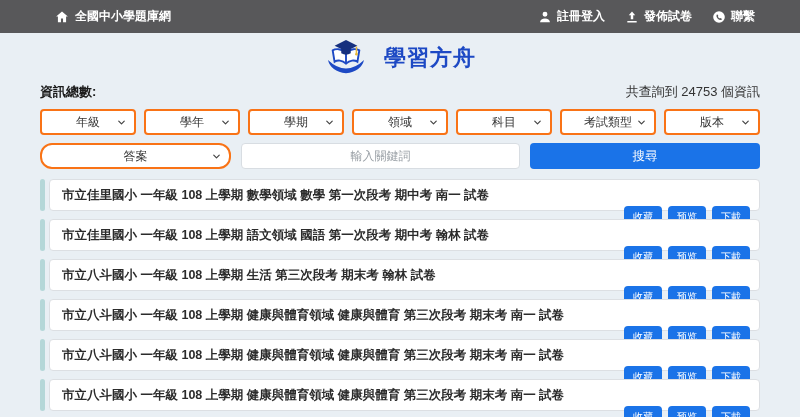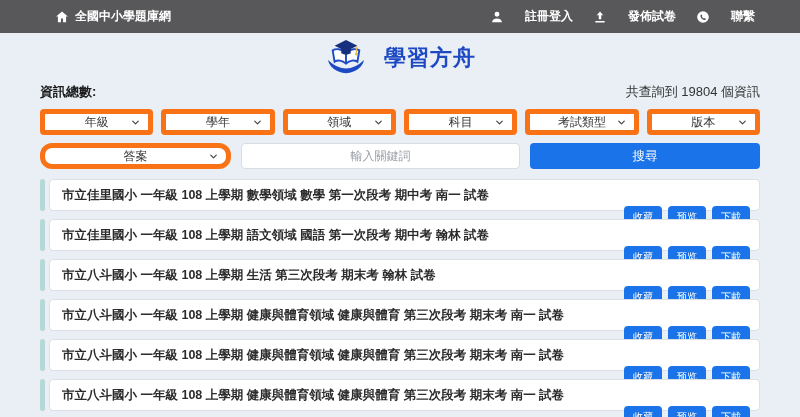--- a/index.html
+++ b/index.html
@@ -11,21 +11,21 @@
   }
 
   
   .navbar {
     height: 33px; background: #58585a; color: #fff;
     display: flex; align-items: center; justify-content: space-between;
     padding: 0 45px 0 55px; font-size: 12px; font-weight: bold;
   }
   .nav-brand { display: flex; align-items: center; gap: 6px; cursor: pointer; }
   .nav-links { display: flex; align-items: center; gap: 20px; }
-  .nav-link { display: flex; align-items: center; gap: 21px; cursor: pointer; }
+  .nav-link { display: flex; align-items: center; gap: 5px; cursor: pointer; }
   .nav-icon { width: 14px; height: 14px; display: block; }
 
   
   .logo-wrap {
     display: flex; align-items: center; justify-content: center;
     gap: 16px; padding: 6px 0 4px;
   }
   .logo-title { color: #1d49c4; font-size: 22px; font-weight: 800; letter-spacing: 1px; }
 
   
@@ -35,21 +35,21 @@
     display: flex; align-items: center; justify-content: space-between;
     margin: 2px 0 8px; font-size: 13px;
   }
   .summary-label { font-weight: bold; color: #1c1c1c; }
   .summary-count { color: #333; }
 
   
   .filter-grid { display: flex; gap: 8px; margin-bottom: 8px; }
   .select-box {
     flex: 1; height: 26px; background: #fff;
-    border: 5px solid #f97316; border-radius: 4px;
+    border: 2px solid #f97316; border-radius: 4px;
     display: flex; align-items: center; justify-content: center;
     position: relative; font-size: 12px; color: #333; cursor: pointer;
   }
   .select-box .chev { position: absolute; right: 7px; width: 11px; height: 11px; }
   .filter-row2 { display: flex; gap: 10px; margin-bottom: 10px; }
   .answer-box { flex: none; width: 191px; border-radius: 12px; }
   .keyword-input {
     flex: 1; height: 26px; border: 1px solid #d8dde2; border-radius: 4px;
     font-size: 12px; text-align: center; color: #333; outline: none;
     font-family: "Liberation Sans", "DejaVu Sans", sans-serif;
@@ -123,32 +123,38 @@
     <line x1="33" y1="8" x2="33" y2="15" stroke="#e8b93a" stroke-width="1.6"></line>
     <circle cx="33" cy="16" r="1.4" fill="#e8b93a"></circle>
   </svg>
   <span class="logo-title">學習方舟</span>
 </div>
 
 <div class="container">
 
   <div class="summary-row">
     <span class="summary-label">資訊總數:</span>
-    <span class="summary-count">共查詢到 19804 個資訊</span>
+    <span class="summary-count">共查詢到 24753 個資訊</span>
   </div>
 
   <div class="filter-grid">
     <div class="select-box">
       <span>年級</span>
       <svg class="chev" viewBox="0 0 24 24">
           <path d="M6 9l6 6 6-6" fill="none" stroke="#444" stroke-width="2.6" stroke-linecap="round" stroke-linejoin="round"></path>
         </svg>
     </div>
     <div class="select-box">
       <span>學年</span>
+      <svg class="chev" viewBox="0 0 24 24">
+          <path d="M6 9l6 6 6-6" fill="none" stroke="#444" stroke-width="2.6" stroke-linecap="round" stroke-linejoin="round"></path>
+        </svg>
+    </div>
+    <div class="select-box">
+      <span>學期</span>
       <svg class="chev" viewBox="0 0 24 24">
           <path d="M6 9l6 6 6-6" fill="none" stroke="#444" stroke-width="2.6" stroke-linecap="round" stroke-linejoin="round"></path>
         </svg>
     </div>
     <div class="select-box">
       <span>領域</span>
       <svg class="chev" viewBox="0 0 24 24">
           <path d="M6 9l6 6 6-6" fill="none" stroke="#444" stroke-width="2.6" stroke-linecap="round" stroke-linejoin="round"></path>
         </svg>
     </div>

